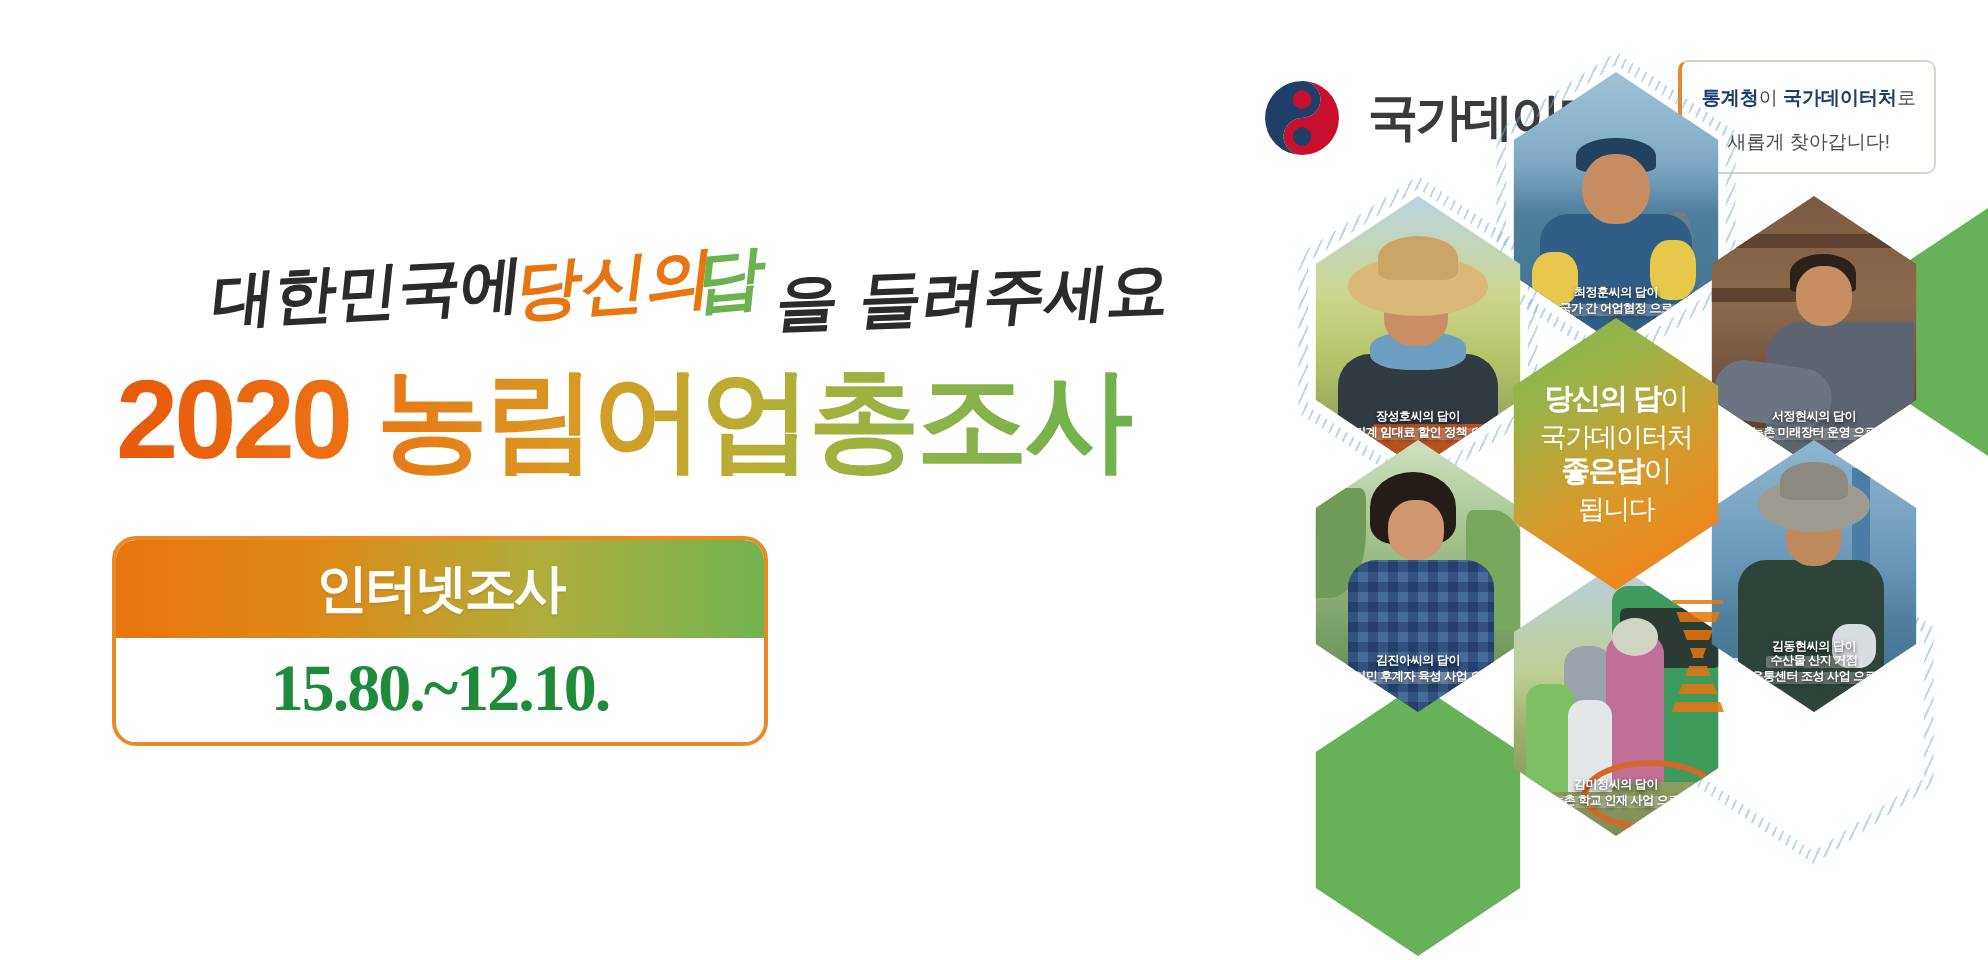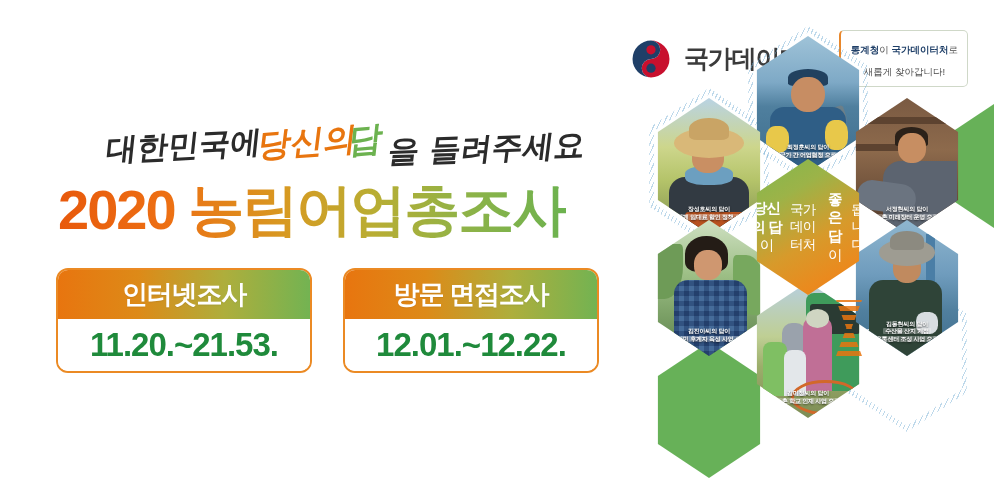--- a/index.html
+++ b/index.html
@@ -52,22 +52,22 @@
     line-height:1;
     background:linear-gradient(90deg,#e8590c 0%,#ed7013 22%,#d79a22 45%,#b9ad33 62%,#8fb348 80%,#6cb24f 100%);
     -webkit-background-clip:text; background-clip:text;
     -webkit-text-fill-color:transparent; color:transparent;
     white-space:nowrap;
   }
 
   
   .boxes { position:absolute; left:56px; top:268px; display:flex; gap:31px; }
   .survey-box {
-    width:256px; border:2px solid #eb8a24; border-radius:12px;
-    overflow:hidden; background:#fff;
+    width:328px; border:2px solid #eb8a24; border-radius:12px;
+    overflow:hidden; background:#fff;font-family:Liberation Serif, serif;
   }
   .survey-box .sb-head {
     height:49px;
     background:linear-gradient(90deg,#e8750f 0%,#dd8a18 32%,#aeae3c 66%,#73b352 100%);
     display:flex; align-items:center; justify-content:center;
   }
   .survey-box .sb-head span {
     color:#fff; font-size:26px; font-weight:800; letter-spacing:-1.2px;
     text-shadow:0 1px 1px rgba(0,0,0,.08);
   }
@@ -106,21 +106,21 @@
   .hx-ur     { left:226px; top:76px; }
   .hx-ll     { left:28px;  top:198px; }
   .hx-lr     { left:226px; top:198px; }
   .hx-bot    { left:127px; top:260px; }
 
   .hex-center {
     position:absolute; left:127px; top:137px;
     width:118px; height:136px;
     clip-path:polygon(50% 0%,93.3% 25%,93.3% 75%,50% 100%,6.7% 75%,6.7% 25%);
     background:linear-gradient(150deg,#7fb84e 0%,#9cb348 28%,#d79a2b 58%,#ea8a1e 80%,#e87d16 100%);
-    display:flex; flex-direction:row; align-items:center; justify-content:center;
+    display:flex; flex-direction:column; align-items:center; justify-content:center;
     color:#fff; line-height:1.28; text-align:center;
   }
   .hex-center .l { font-size:13.5px; letter-spacing:-.8px; font-weight:500; }
   .hex-center .l b { font-weight:800; }
   .hex-center .l.big { font-size:14.5px; }
 
   
   .hex-deco {
     position:absolute;
     clip-path:polygon(50% 0%,93.3% 25%,93.3% 75%,50% 100%,6.7% 75%,6.7% 25%);
@@ -245,32 +245,24 @@
 
   <div class="headline">2020 농림어업총조사</div>
 
   <div class="boxes">
 
     <div class="survey-box">
       <div class="sb-head">
         <span>인터넷조사</span>
       </div>
       <div class="sb-body">
-        <span>11.20.~21.53.</span>
+        <span>15.80.~12.10.</span>
       </div>
     </div>
 
-    <div class="survey-box">
-      <div class="sb-head">
-        <span>방문 면접조사</span>
-      </div>
-      <div class="sb-body">
-        <span>12.01.~12.22.</span>
-      </div>
-    </div>
 
   </div>
 </div>
 
 <div class="hex-wrap">
 
   <div class="hex-deco hd-right"></div>
   <div class="hex-deco hd-bl"></div>
   <div class="hex-outline ho-1"></div>
   <div class="hex-outline ho-2"></div>

